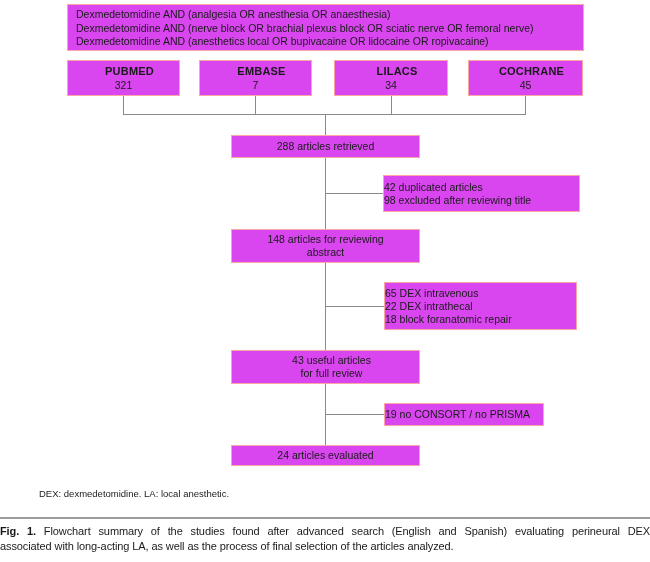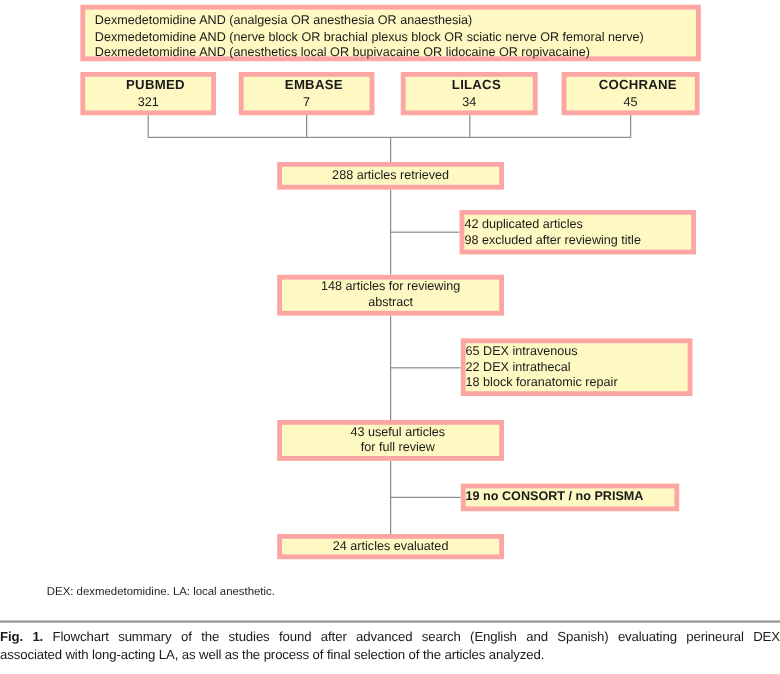--- a/index.html
+++ b/index.html
@@ -8,22 +8,22 @@
     position: relative;
     width: 650px;
     height: 562px;
     background: #ffffff;
     font-family: "Liberation Sans", sans-serif;
     color: #1a1a1a;
     overflow: hidden;
   }
   .box {
     position: absolute;
-    background: #fef9c3;
-    border: 4px solid #fca5a5;
+    background: #d946ef;
+    border: 1px solid #fca5a5;
   }
   .search-box {
     left: 67px; top: 4px; width: 517px; height: 47px;
     font-size: 10.5px; line-height: 13.5px;
     padding: 3px 4px 0 8px;
     white-space: nowrap;
   }
   .db-box {
     top: 60px; height: 36px;
     display: flex; flex-direction: column;
@@ -125,21 +125,21 @@
     <div>42 duplicated articles</div>
     <div>98 excluded after reviewing title</div>
   </div>
 
   <div class="box side-box" style="left:384px;top:282px;width:193px;height:48px;">
     <div>65 DEX intravenous</div>
     <div>22 DEX intrathecal</div>
     <div>18 block foranatomic repair</div>
   </div>
 
-  <div class="box side-box" style="left:384px;top:403px;width:182px;height:23px;font-weight:bold;">
+  <div class="box side-box" style="left:384px;top:403px;width:160px;height:23px;">
     <div>19 no CONSORT / no PRISMA</div>
   </div>
 
   <div class="footnote">DEX: dexmedetomidine. LA: local anesthetic.</div>
 
   <div class="rule"></div>
 
   <div class="caption">
     <div class="caption-line1">
       <span class="caption-label">Fig. 1.</span>

